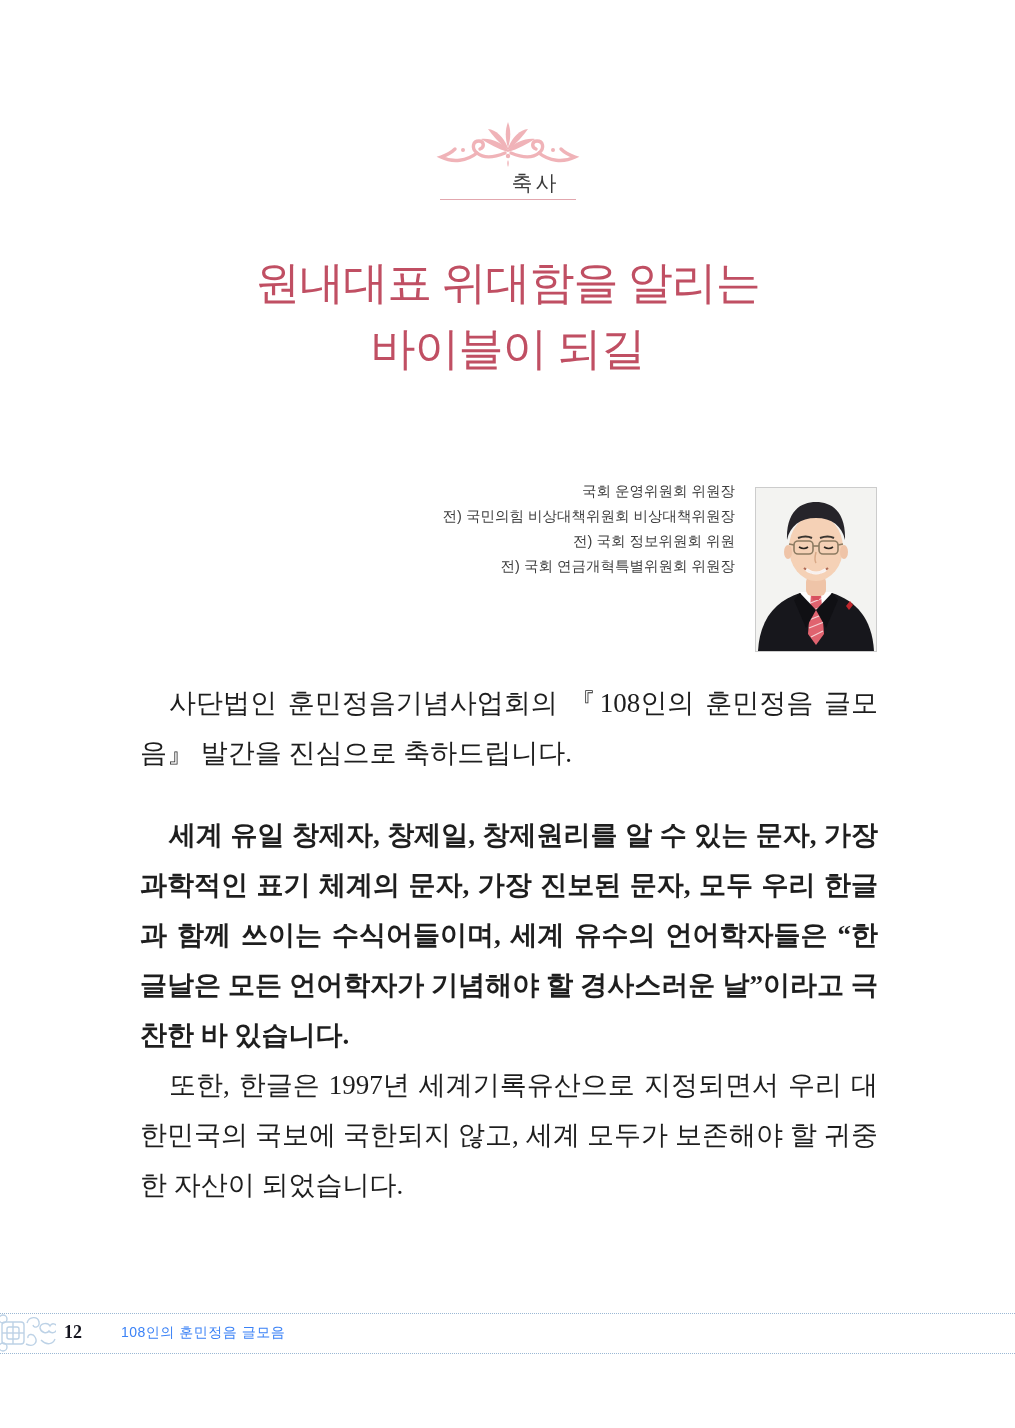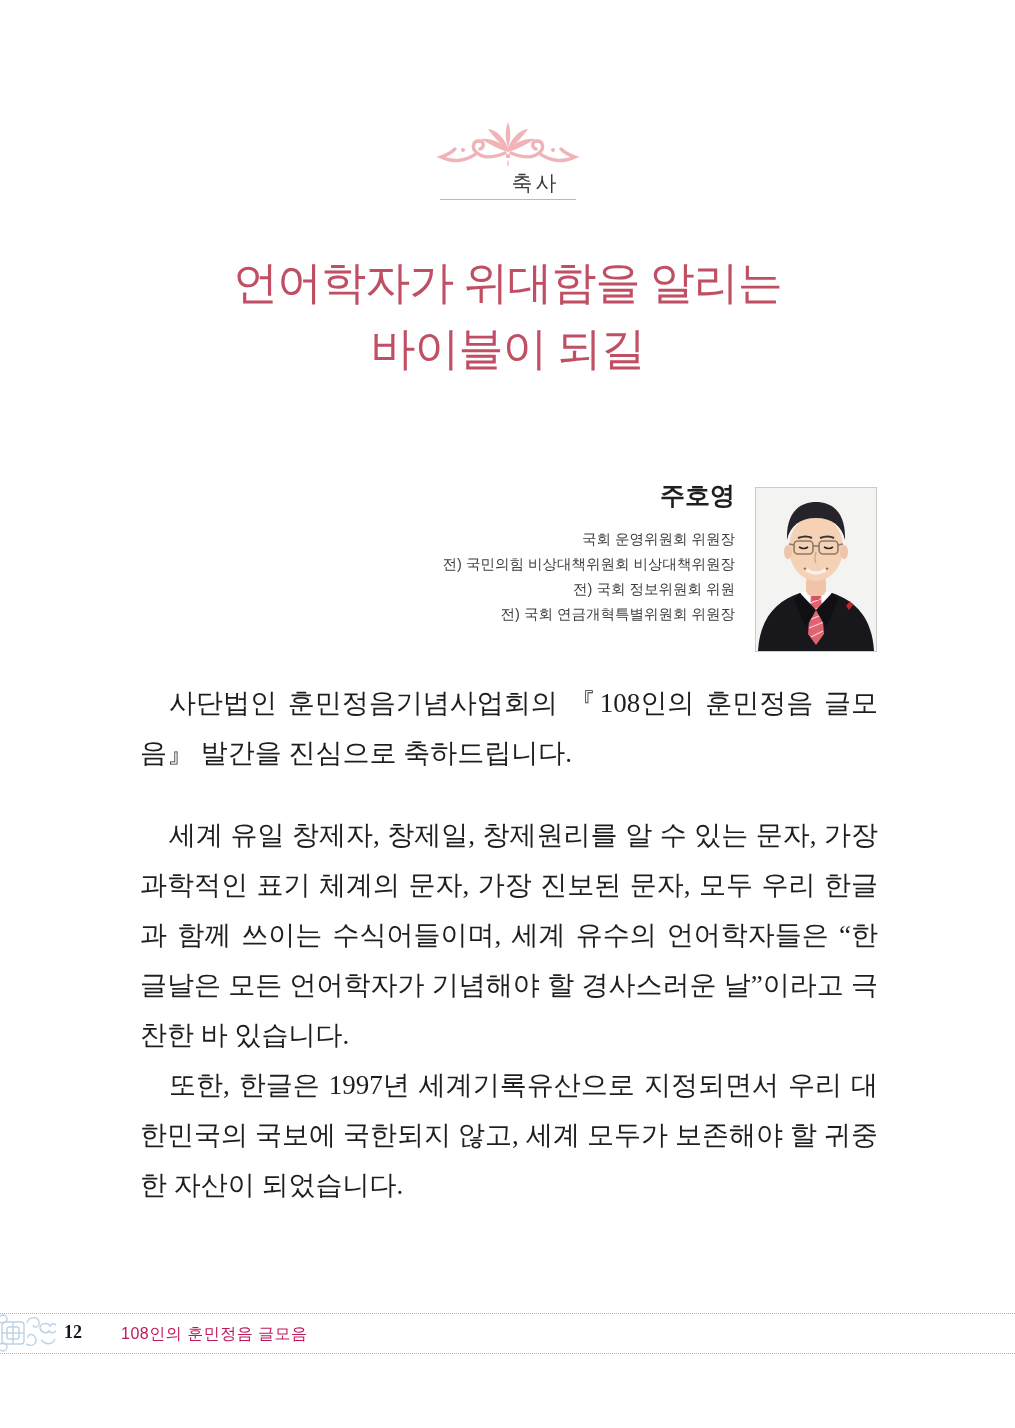--- a/index.html
+++ b/index.html
@@ -38,35 +38,35 @@
     border:1px solid #cccccc; box-sizing:border-box; background:#f4f4f2; overflow:hidden;
   }
 
   
   .body-text {
     position:absolute; left:140px; top:678px; width:738px;
     font-family:"Liberation Serif", serif; font-size:27px; line-height:50px;
     color:#1e1e1e; text-align:justify;
   }
   .body-text p { margin:0; text-indent:29px; }
-  .body-text p.gap-before { margin-top:32px; }
+  .body-text p.gap-before { margin-top:32px;font-weight:bold; }
 
   
   .footer-band {
     position:absolute; left:0; top:1313px; width:1015px; height:41px; box-sizing:border-box;
     border-top:1px dotted #9bb8d4; border-bottom:1px dotted #9bb8d4; background:#ffffff;
   }
   .footer-pattern { position:absolute; left:0; top:0; width:56px; height:39px; }
   .footer-pageno {
     position:absolute; left:64px; top:8px;
     font-family:"Liberation Serif", serif; font-size:18px; font-weight:bold; color:#15151f;
   }
   .footer-booktitle {
     position:absolute; left:121px; top:10px;
-    font-size:16px; color:#be185d; letter-spacing:0.5px;
+    font-size:14px; color:#3b82f6; letter-spacing:0.5px;
   }
 </style>
 </head>
 <body>
 
 <div class="page">
 
   <div class="ornament-wrap">
     <svg width="150" height="48" viewBox="0 0 150 48" aria-hidden="true">
       <g fill="#f0b3b8">
@@ -88,26 +88,25 @@
         <circle cx="30" cy="30" r="2"></circle>
         <circle cx="120" cy="30" r="2"></circle>
       </g>
     </svg>
   </div>
 
   <div class="section-label">축사</div>
   <div class="section-rule"></div>
 
   <div class="main-title">
-    <div class="tline">언어학자가 위대함을 알리는</div>
+    <div class="tline">원내대표 위대함을 알리는</div>
     <div class="tline">바이블이 되길</div>
   </div>
 
   <div class="author-block">
-    <div class="author-name">주호영</div>
     <div class="author-title">국회 운영위원회 위원장</div>
     <div class="author-title">전) 국민의힘 비상대책위원회 비상대책위원장</div>
     <div class="author-title">전) 국회 정보위원회 위원</div>
     <div class="author-title">전) 국회 연금개혁특별위원회 위원장</div>
   </div>
 
   <div class="portrait">
     <svg width="120" height="163" viewBox="0 0 120 163" aria-hidden="true">
       <rect x="0" y="0" width="120" height="163" fill="#f3f3f1"></rect>
 

